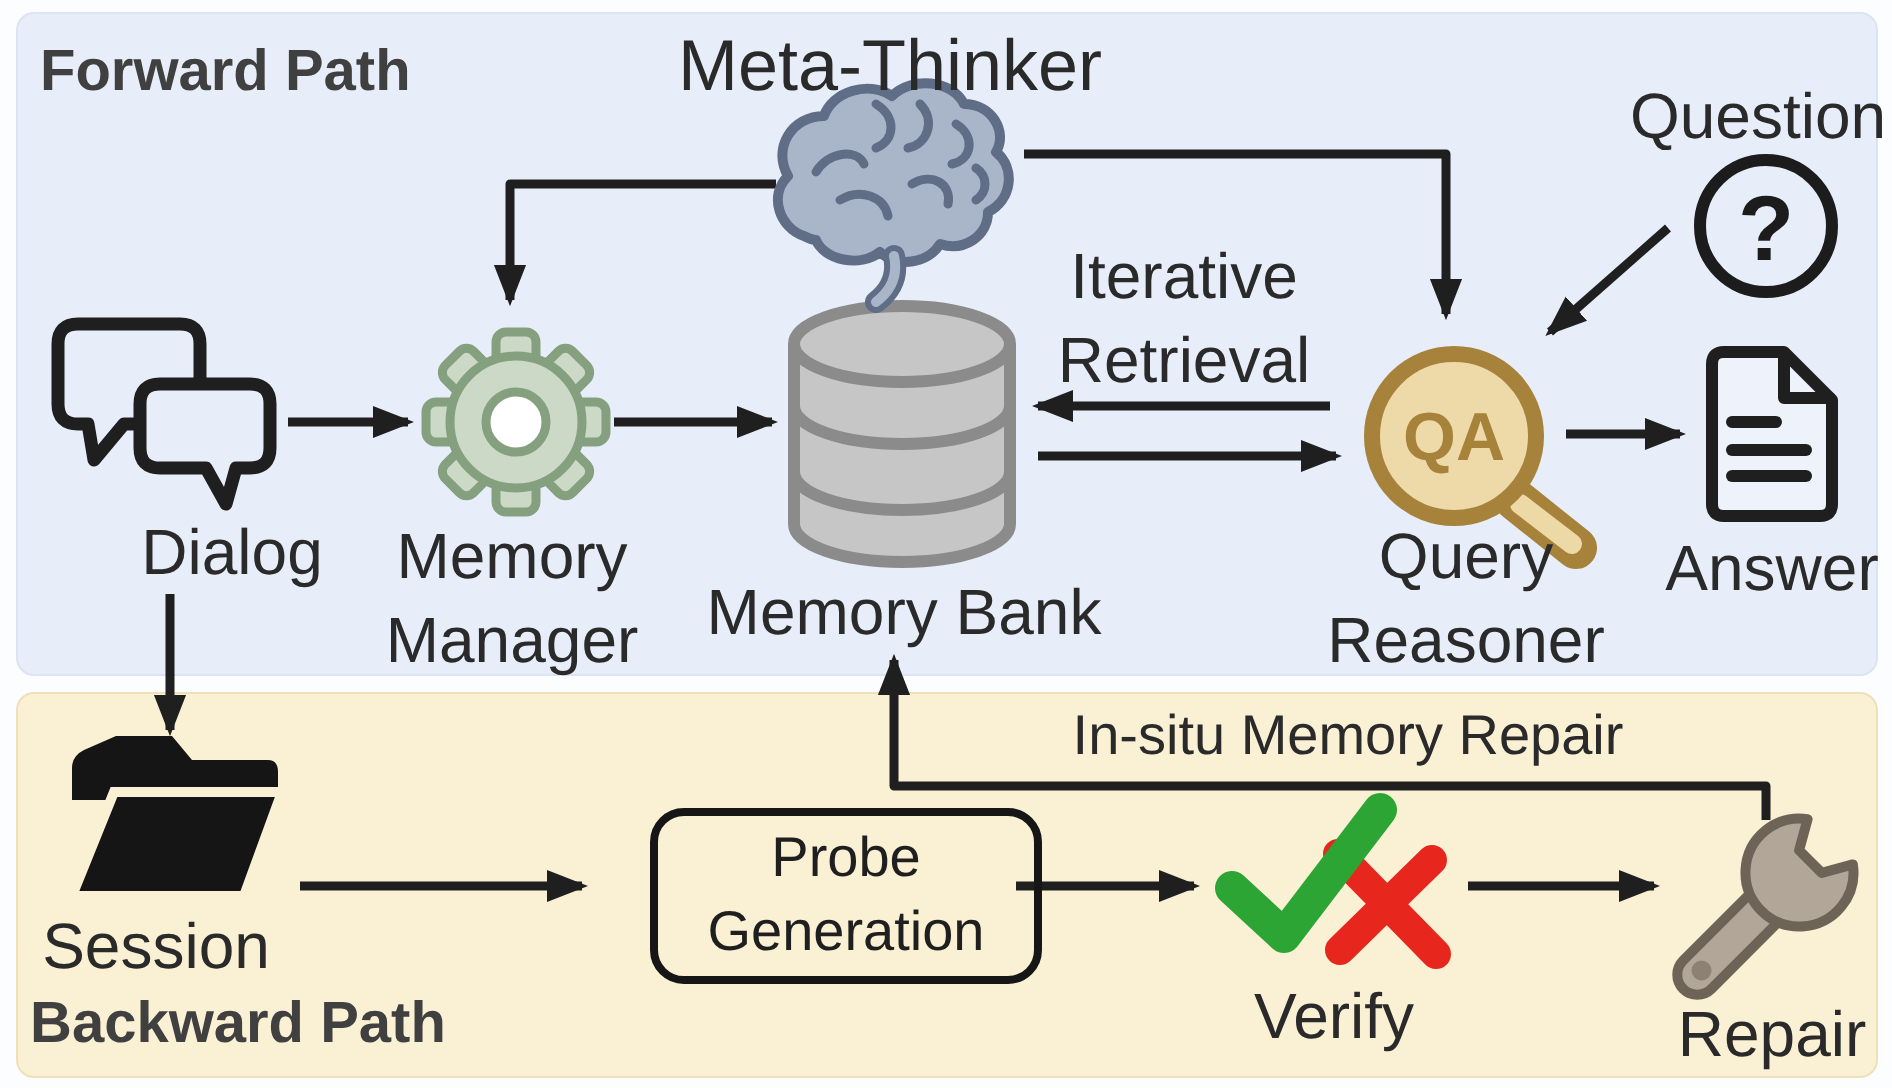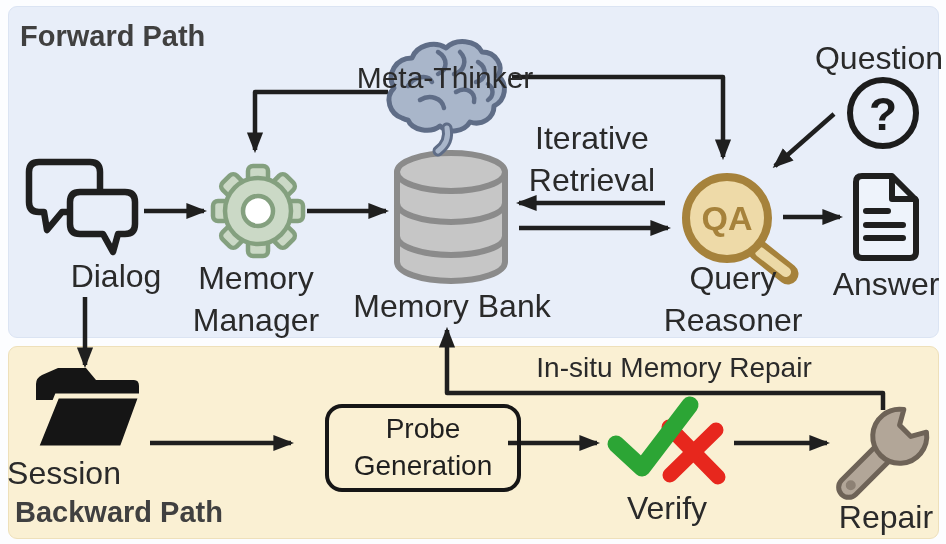--- a/index.html
+++ b/index.html
@@ -135,21 +135,21 @@
 
     <g transform="translate(884,452) rotate(-45)">
       <rect x="-60" y="-10" width="66" height="20" rx="10" fill="#b2a698" stroke="#6e6357" stroke-width="5"></rect>
       <path d="M 44,-16 L 30,-8 L 30,8 L 44,16 A 27,27 0 1 1 44,-16 Z" fill="#b2a698" stroke="#6e6357" stroke-width="5" stroke-linejoin="round"></path>
       <circle cx="-47" cy="0" r="5" fill="#8d8174"></circle>
     </g>
   </svg>
 
   <div class="lbl leftalign title" style="left:20px; top:18px;">Forward Path</div>
 
-  <div class="lbl" style="left:445px; top:10px; font-size:30px;margin-top:48px;">Meta-Thinker</div>
+  <div class="lbl" style="left:445px; top:10px; font-size:36px;">Meta-Thinker</div>
 
   <div class="lbl" style="left:879px; top:38px;">Question</div>
 
   <div class="lbl" style="left:83px; top:256px;margin-left:33px;">Dialog</div>
 
   <div class="lbl" style="left:256px; top:258px;">
     <div>Memory</div>
     <div>Manager</div>
   </div>
 
@@ -162,21 +162,21 @@
 
   <div class="lbl" style="left:733px; top:258px;">
     <div>Query</div>
     <div>Reasoner</div>
   </div>
 
   <div class="lbl" style="left:886px; top:264px;">Answer</div>
 
   <div class="lbl small" style="left:674px; top:350px;">In-situ Memory Repair</div>
 
-  <div class="lbl" style="left:64px; top:453px;">Session</div>
+  <div class="lbl" style="left:78px; top:453px;">Session</div>
 
   <div class="lbl leftalign title" style="left:15px; top:494px;">Backward Path</div>
 
   <div class="probe-box">
     <div>Probe</div>
     <div>Generation</div>
   </div>
 
   <div class="lbl" style="left:667px; top:488px;">Verify</div>
 

